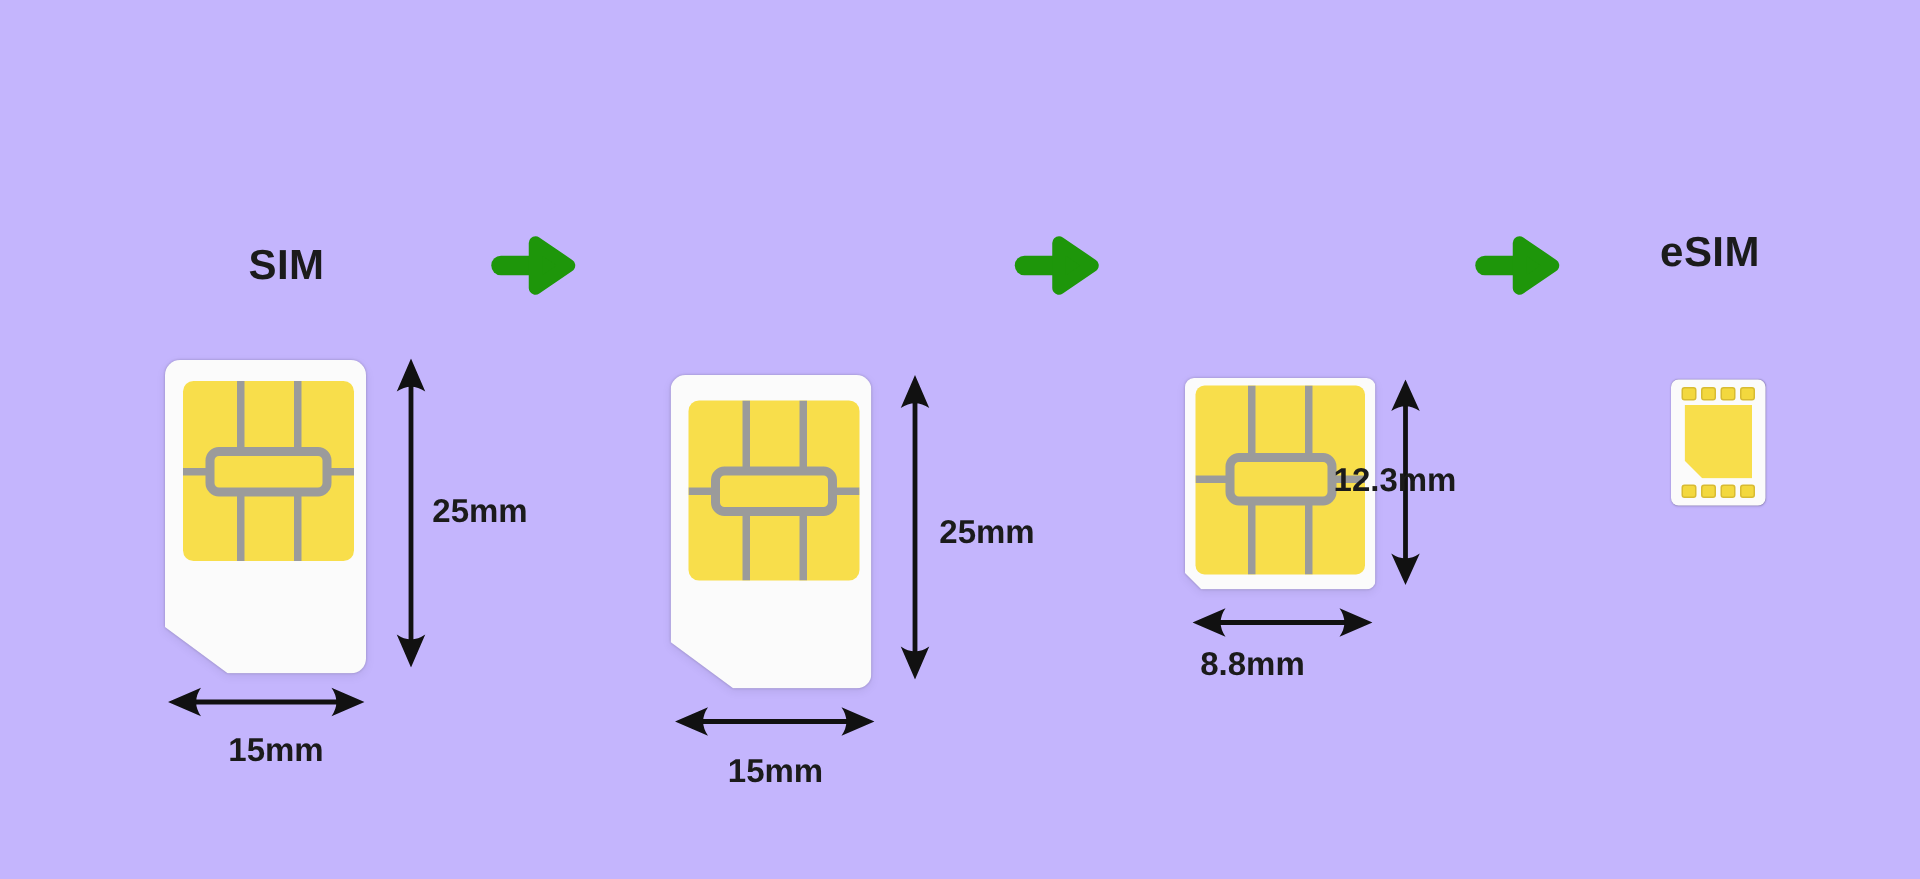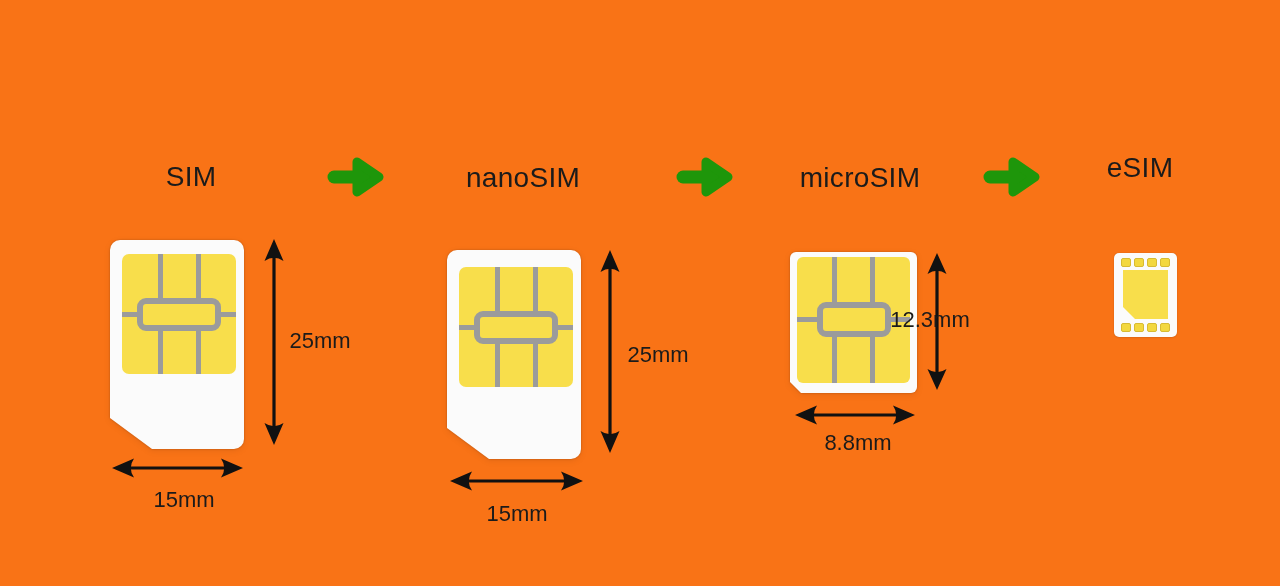--- a/index.html
+++ b/index.html
@@ -2,21 +2,21 @@
 <html><head>
 <meta charset="utf-8">
 <style>
   html,body{margin:0;padding:0;}
   body{
     width:1280px;height:586px;
     background:#E9E9E9;
     font-family:"Liberation Sans", sans-serif;
     overflow:hidden;
   }
-  .canvas{position:relative;width:1280px;height:586px;background:#f97316;}
+  .canvas{position:relative;width:1280px;height:586px;background:#c4b5fd;font-weight:bold;}
 
   
   .stage-title{
     position:absolute;
     transform:translate(-50%,-50%);
     font-size:28px;
     color:#1B1B1B;
     letter-spacing:.3px;
     white-space:nowrap;
   }
@@ -90,28 +90,26 @@
 
 <div class="canvas">
 
   <div class="stage-title" style="left:191px;top:177px">SIM</div>
 
   <svg class="flow" style="left:327px;top:155px" width="58" height="44" viewBox="0 0 58 44">
     <line x1="7" y1="22" x2="30" y2="22"></line>
     <path d="M30 7 L52 22 L30 37 Z"></path>
   </svg>
 
-  <div class="stage-title" style="left:523px;top:178px">nanoSIM</div>
 
   <svg class="flow" style="left:676px;top:155px" width="58" height="44" viewBox="0 0 58 44">
     <line x1="7" y1="22" x2="30" y2="22"></line>
     <path d="M30 7 L52 22 L30 37 Z"></path>
   </svg>
 
-  <div class="stage-title" style="left:860px;top:178px">microSIM</div>
 
   <svg class="flow" style="left:983px;top:155px" width="58" height="44" viewBox="0 0 58 44">
     <line x1="7" y1="22" x2="30" y2="22"></line>
     <path d="M30 7 L52 22 L30 37 Z"></path>
   </svg>
 
   <div class="stage-title" style="left:1140px;top:168px">eSIM</div>
 
   <div class="cardwrap" style="left:110px;top:240px">
     <div class="card card-mini">
@@ -179,21 +177,21 @@
     <path d="M13 0 L3.5 21 Q13 14.5 22.5 21 Z"></path>
     <path d="M13 137 L3.5 116 Q13 122.5 22.5 116 Z"></path>
   </svg>
   <div class="dim-label" style="left:930px;top:320px">12.3mm</div>
 
   <svg class="dim" style="left:795px;top:402px" width="120" height="26" viewBox="0 0 120 26">
     <line x1="15" y1="13" x2="105" y2="13"></line>
     <path d="M0 13 L22 3.5 Q15.5 13 22 22.5 Z"></path>
     <path d="M120 13 L98 3.5 Q104.5 13 98 22.5 Z"></path>
   </svg>
-  <div class="dim-label" style="left:858px;top:443px">8.8mm</div>
+  <div class="dim-label" style="left:835px;top:443px">8.8mm</div>
 
   <div class="esim">
     <div class="esim-pad" style="left:7px;top:5px"></div>
     <div class="esim-pad" style="left:20px;top:5px"></div>
     <div class="esim-pad" style="left:33px;top:5px"></div>
     <div class="esim-pad" style="left:46px;top:5px"></div>
     <div class="esim-core"></div>
     <div class="esim-pad" style="left:7px;top:70px"></div>
     <div class="esim-pad" style="left:20px;top:70px"></div>
     <div class="esim-pad" style="left:33px;top:70px"></div>

